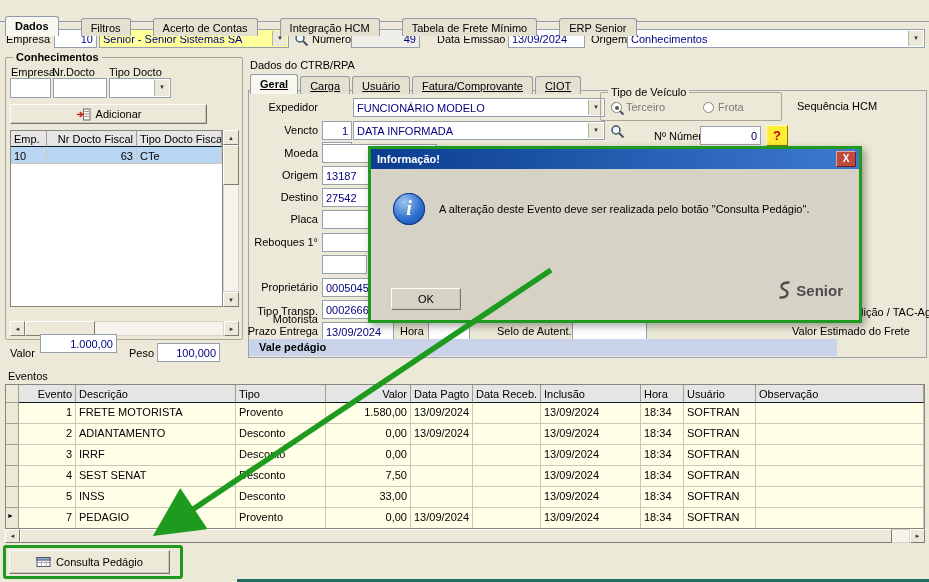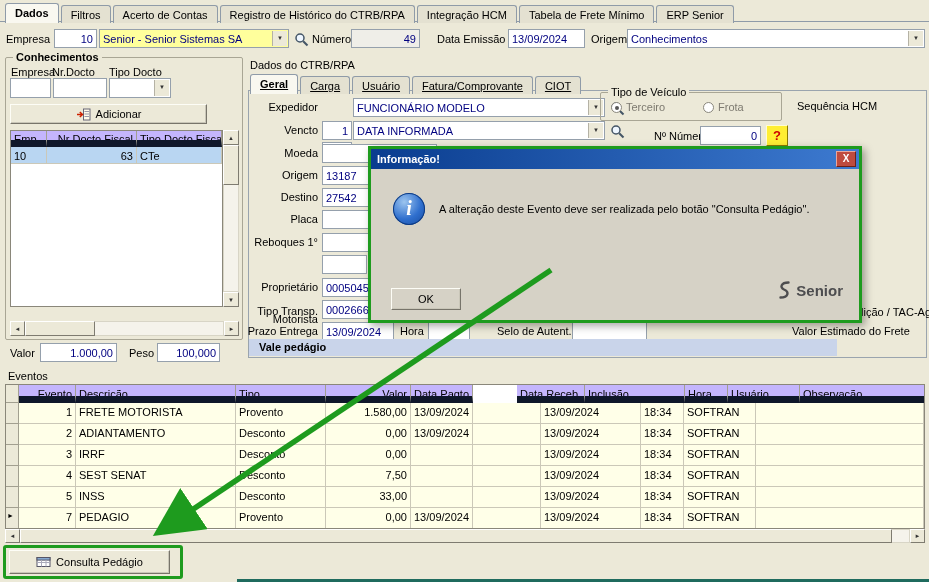--- a/index.html
+++ b/index.html
@@ -17,21 +17,21 @@
   .groupbox{position:absolute;border:1px solid #a9a695;border-radius:2px;}
   .gtitle{position:absolute;top:-7px;left:7px;background:#ece9d8;padding:0 3px;font-weight:bold;line-height:13px;white-space:nowrap;}
   .xtabs{position:absolute;display:flex;align-items:flex-end;z-index:2;}
   .xtab{border:1px solid #8f9ba8;border-bottom:none;border-radius:3px 3px 0 0;background:#e4e1d1;padding:3px 9px 2px;margin-right:2px;white-space:nowrap;}
   .xtab.active{background:#f9f8f0;font-weight:bold;padding-bottom:4px;}
   .tabline{position:absolute;border-top:1px solid #8f9ba8;}
   .panel{position:absolute;border:1px solid #9aa4ae;}
   .grid{position:absolute;background:#fff;border:1px solid #8a877a;overflow:hidden;}
   .grow{display:flex;}
   .gcell{flex:none;border-right:1px solid #cbc8b8;border-bottom:1px solid #cbc8b8;padding:2px 3px 0;white-space:nowrap;overflow:hidden;height:100%;line-height:14px;}
-  .ghead .gcell{background:#c4b5fd;border-right:1px solid #a29f90;border-bottom:7px solid #0f172a;}
+  .ghead .gcell{background:#e5e5e5;border-right:1px solid #a29f90;border-bottom:1px solid #0f172a;}
   .gcell.r{text-align:right;}
   .gcell.gut{background:#ece9d8;border-right:1px solid #a29f90;border-bottom:1px solid #a29f90;font-size:7px;line-height:16px;padding:0 1px;}
   #conh-grid .grow{height:17px;} #conh-grid .ghead{height:16px;} #conh-grid .ghead .gcell{padding-top:1px;}
   #ev-grid .grow{height:21px;} #ev-grid .ghead{height:18px;}
   #ev-grid .grow:not(.ghead) .gcell:not(.gut){background:#ffffe8;}
   #conh-grid .grow.sel .gcell:not(.gut){background:#b9d6f2;}
   #ev-grid .gcell.selcell{background:#cfe3f8;}
   .sbtn{position:absolute;background:#ece9d8;border:1px solid;border-color:#fff #7e7b70 #7e7b70 #fff;font-size:6px;display:flex;align-items:center;justify-content:center;color:#333;}
   .strough{position:absolute;background:#f5f3eb;border:1px solid #d8d5c6;}
   .sthumb{position:absolute;background:#ece9d8;border:1px solid;border-color:#fff #7e7b70 #7e7b70 #fff;}
@@ -51,25 +51,24 @@
   .annot-box{position:absolute;left:3px;top:545px;width:180px;height:34px;border:3px solid #1e9b1e;border-radius:3px;z-index:20;pointer-events:none;}
   .arrow-svg{position:absolute;left:0;top:0;z-index:40;pointer-events:none;}
   .flbl{position:absolute;width:82px;text-align:right;white-space:nowrap;line-height:13px;}
 </style>
 </head>
 <body>
 
 <div id="app">
 
   <div class="tabline" style="left:0;top:21px;width:929px;"></div>
-  <div class="xtabs" style="left:5px;top:2px;height:21px;">
+  <div class="xtabs" style="left:5px;top:15px;height:21px;gap:20px;">
       <div class="xtab active">Dados</div>
       <div class="xtab">Filtros</div>
       <div class="xtab">Acerto de Contas</div>
-      <div class="xtab">Registro de Histórico do CTRB/RPA</div>
       <div class="xtab">Integração HCM</div>
       <div class="xtab">Tabela de Frete Mínimo</div>
       <div class="xtab">ERP Senior</div>
     </div>
 
   <span class="lbl" style="left:6px;top:33px;">Empresa</span>
   <div class="field r" style="left:54px;top:29px;width:43px;">10</div>
   <div class="combo yellow" style="left:99px;top:29px;width:190px;"><span>Senior - Senior Sistemas SA</span><span class="arr">▼</span></div>
   <span class="mag" style="left:292px;top:30px;">
       <svg width="15" height="15" viewBox="0 0 15 15">
@@ -122,21 +121,21 @@
     <div class="strough" style="left:217px;top:87px;width:16px;height:147px;"></div>
     <div class="sthumb" style="left:217px;top:87px;width:16px;height:40px;"></div>
     <div class="sbtn" style="left:217px;top:234px;width:16px;height:15px;">▼</div>
     <div class="sbtn" style="left:4px;top:263px;width:15px;height:15px;">◄</div>
     <div class="strough" style="left:19px;top:263px;width:199px;height:15px;"></div>
     <div class="sthumb" style="left:19px;top:263px;width:70px;height:15px;"></div>
     <div class="sbtn" style="left:218px;top:263px;width:15px;height:15px;">►</div>
   </div>
 
   <span class="lbl" style="left:10px;top:347px;">Valor</span>
-  <div class="field r" style="left:40px;top:343px;width:77px;">1.000,00</div>
+  <div class="field r" style="left:40px;top:334px;width:77px;">1.000,00</div>
   <span class="lbl" style="left:129px;top:347px;">Peso</span>
   <div class="field r" style="left:157px;top:343px;width:63px;">100,000</div>
 
   <span class="lbl b" style="left:250px;top:59px;">Dados do CTRB/RPA</span>
   <div class="xtabs" style="left:250px;top:73px;height:21px;text-decoration:underline;">
       <div class="xtab active">Geral</div>
       <div class="xtab">Carga</div>
       <div class="xtab">Usuário</div>
       <div class="xtab">Fatura/Comprovante</div>
       <div class="xtab">CIOT</div>
@@ -216,21 +215,21 @@
 
   <span class="lbl b" style="left:8px;top:370px;">Eventos</span>
   <div class="grid" id="ev-grid" style="left:5px;top:384px;width:920px;height:145px;">
       <div class="grow ghead">
         <div class="gcell gut" style="width: 13px;"></div>
         <div class="gcell r" style="width: 57px;">Evento</div>
         <div class="gcell" style="width: 160px;">Descrição</div>
         <div class="gcell" style="width: 90px;">Tipo</div>
         <div class="gcell r" style="width: 85px;">Valor</div>
         <div class="gcell" style="width: 62px;">Data Pagto</div>
-        <div class="gcell" style="width: 68px; margin-left: 44px;">Data Receb.</div>
+        <div class="gcell" style="width: 68px;">Data Receb.</div>
         <div class="gcell" style="width: 100px;">Inclusão</div>
         <div class="gcell" style="width: 43px;">Hora</div>
         <div class="gcell" style="width: 72px;">Usuário</div>
         <div class="gcell" style="width: 168px;">Observação</div>
       </div>
       <div class="grow">
         <div class="gcell gut" style="width: 13px;"></div>
         <div class="gcell r" style="width: 57px;">1</div>
         <div class="gcell" style="width: 160px;">FRETE MOTORISTA</div>
         <div class="gcell" style="width: 90px;">Provento</div>

